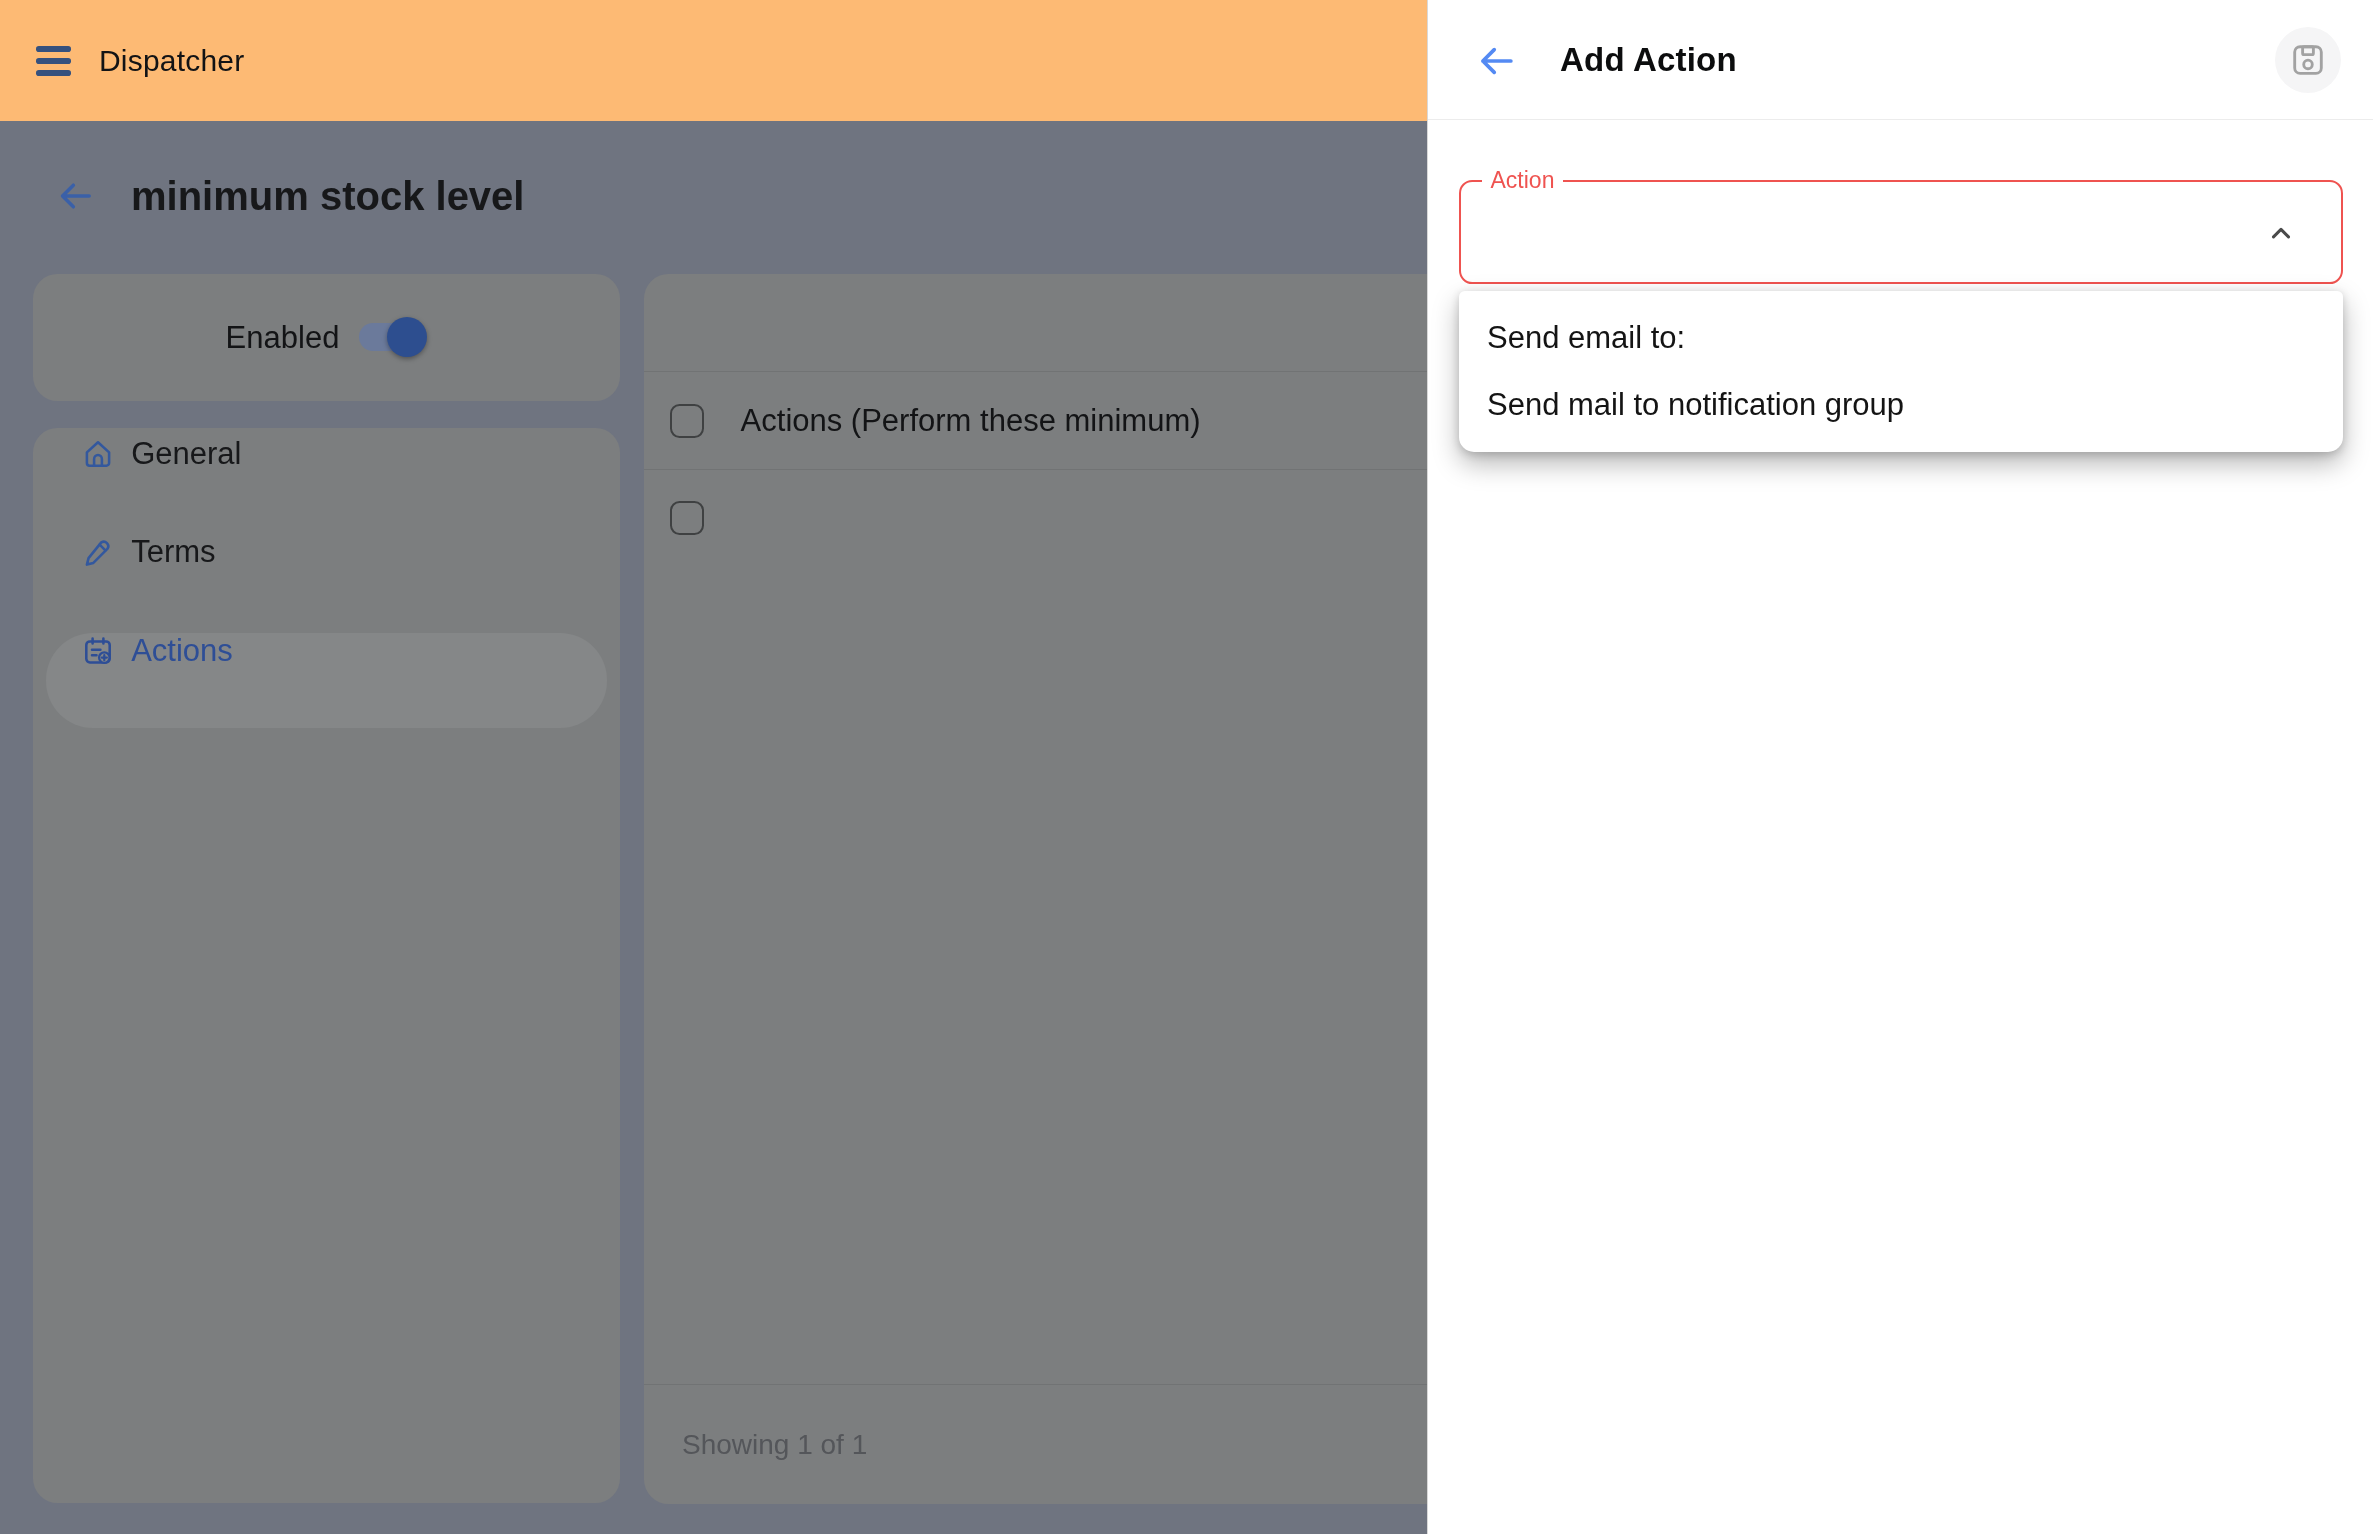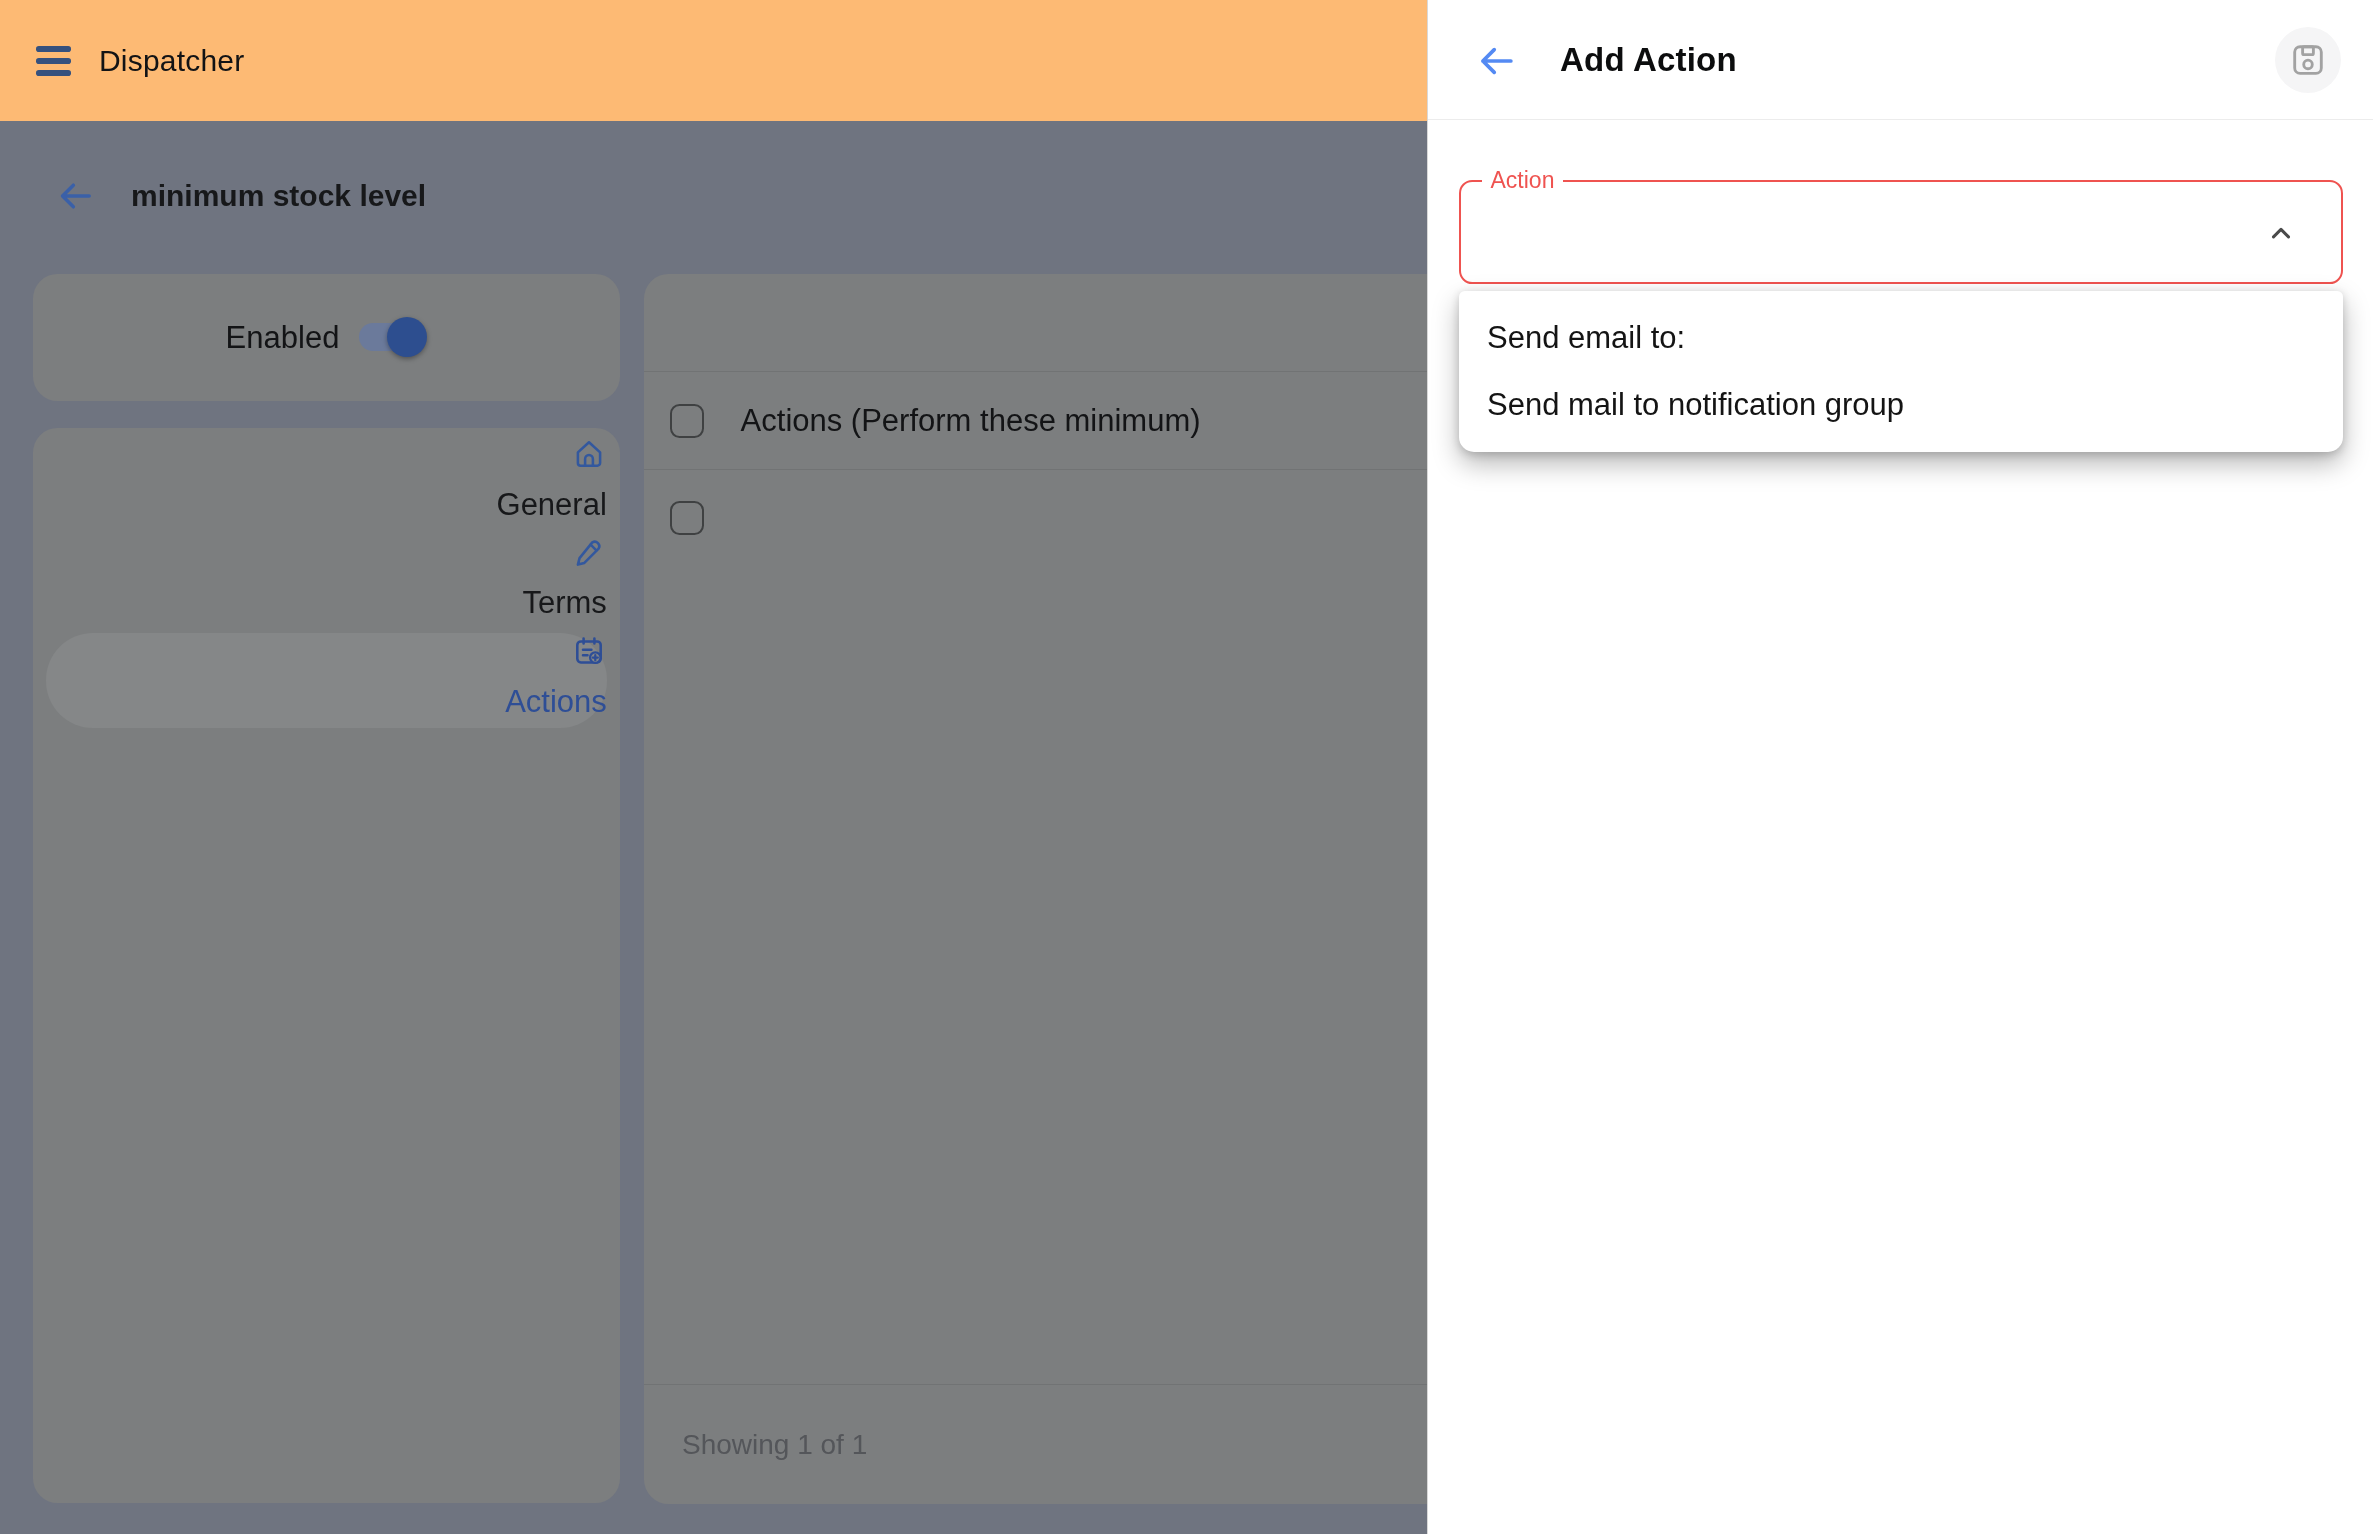--- a/index.html
+++ b/index.html
@@ -22,21 +22,21 @@
     display: flex; flex-direction: column; justify-content: space-between; cursor: pointer; }
   .hamburger span { display: block; height: 5.7px; border-radius: 2.8px; background: #35517e; }
   .topbar-title {
     position: absolute; left: 99px; top: 0; height: 121px; line-height: 121px;
     font-size: 30px; color: #121315; letter-spacing: 0.2px;
   }
 
   .page-head-arrow { position: absolute; left: 55px; top: 176px; width: 40px; height: 40px; cursor: pointer; }
   .page-title {
     position: absolute; left: 131px; top: 176px; height: 40px; line-height: 40px;
-    font-size: 30px; color: #17181a;
+    font-size: 40px; color: #17181a;
   }
 
   .card { background: #7c7e7f; border-radius: 24.6px; }
 
   .enabled-card {
     left: 33px; top: 274px; width: 587px; height: 127px;
     display: flex; align-items: center; justify-content: center; gap: 20px;
   }
   .enabled-label { font-size: 31px; color: #131416; }
   .switch { position: relative; width: 68px; height: 42px; cursor: pointer; }
@@ -45,21 +45,21 @@
     border-radius: 14px; background: #6b7a9b;
   }
   .switch .thumb {
     position: absolute; right: 0; top: 0.9px; width: 40px; height: 40px;
     border-radius: 50%; background: #2d4e8f; box-shadow: 0 1.9px 5.7px rgba(0,0,0,0.35);
   }
 
   .side-card { left: 33px; top: 428px; width: 587px; height: 1075px; padding-top: 7.6px; }
   .nav-item {
     height: 95px; margin: 0 13.2px 3.8px 13.2px; border-radius: 47px;
-    display: flex; align-items: flex-end; padding-left: 34px; gap: 15px; cursor: pointer; flex-direction: column;
+    display: flex; align-items: flex-start; padding-left: 34px; gap: 15px; cursor: pointer;
   }
   .nav-item .nav-label { font-size: 31px; color: #17181a; }
   .nav-item.active { background: #858788; }
   .nav-item.active .nav-label { color: #2e4e96; }
   .nav-icon { width: 36px; height: 36px; flex: 0 0 36px; }
 
   .table-card {
     left: 644px; top: 274px; width: 1703px; height: 1230px;
     display: flex; flex-direction: column; overflow: hidden;
   }

